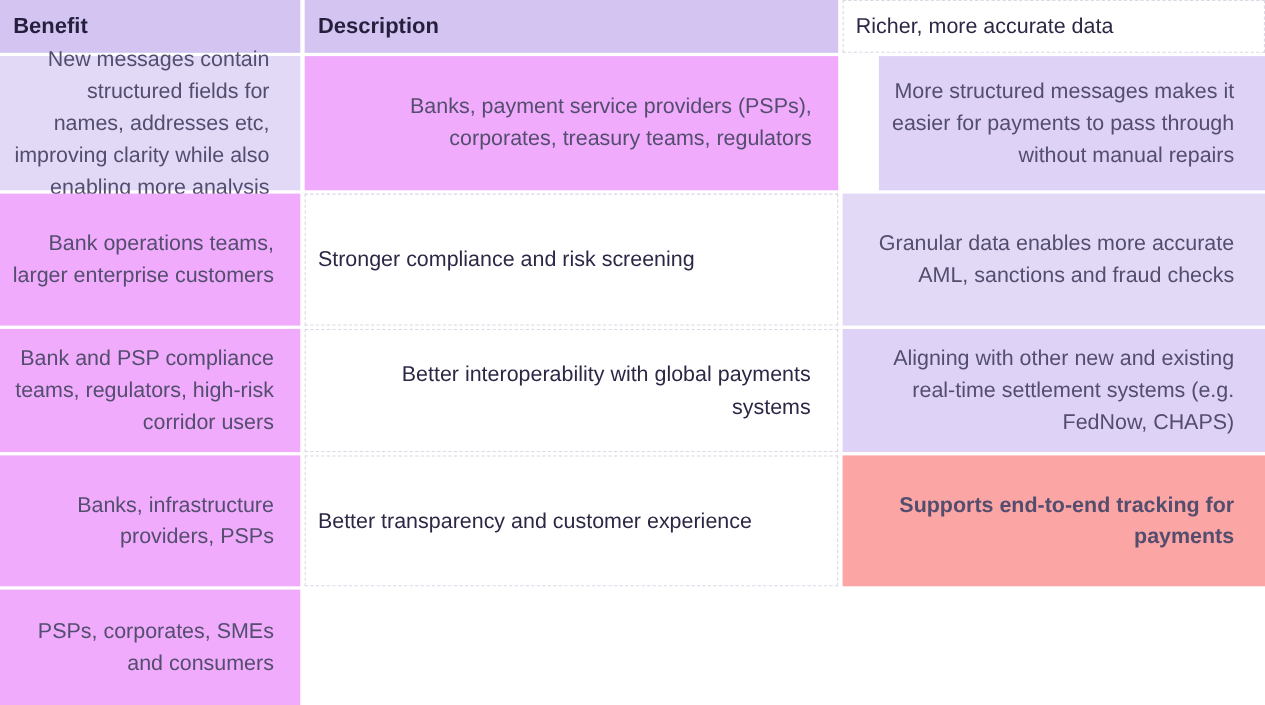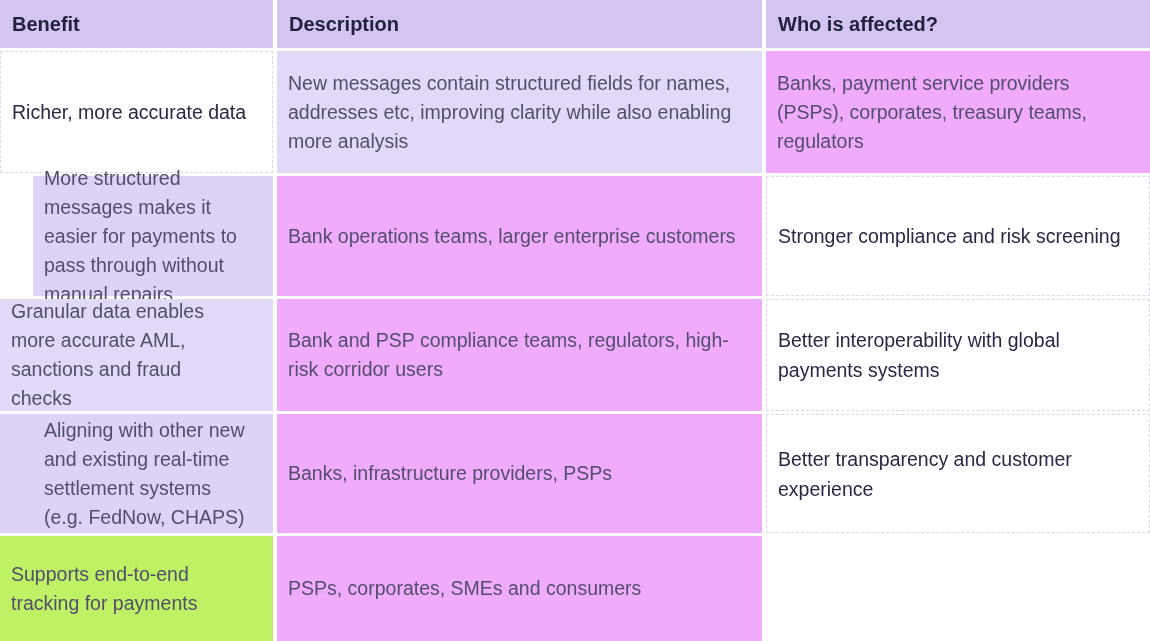--- a/index.html
+++ b/index.html
@@ -16,20 +16,21 @@
     grid-template-rows: 48px 122px 120px 112px 119px 105px;
     column-gap: 4px;
     row-gap: 3px;
     background: #ffffff;
   }
   .cell {
     display: flex;
     align-items: center;
     font-size: 19.5px;
     line-height: 29px;
+    text-align: right;
   }
   
   .hcell {
     background: #d3c4f1;
     color: #241f3c;
     font-weight: 700;
     font-size: 20px;
     padding-left: 12px;
   }
   .hcell.hdesc, .hcell.hwho { }
@@ -54,33 +55,32 @@
     padding: 8px 24px 8px 11px;
   }
 </style>
 </head>
 <body>
 
 <div class="table">
 
   <div class="cell hcell">Benefit</div>
   <div class="cell hcell hdesc">Description</div>
-  <div class="cell hcell hwho">Who is affected?</div>
 
   <div class="cell benefit">Richer, more accurate data</div>
   <div class="cell desc">New messages contain structured fields for names, addresses etc, improving clarity while also enabling more analysis</div>
   <div class="cell who">Banks, payment service providers (PSPs), corporates, treasury teams, regulators</div>
 
   <div class="cell desc" style="background:#ded2f6;margin-left:33px;">More structured messages makes it easier for payments to pass through without manual repairs</div>
   <div class="cell who">Bank operations teams, larger enterprise customers</div>
 
   <div class="cell benefit">Stronger compliance and risk screening</div>
   <div class="cell desc">Granular data enables more accurate AML, sanctions and fraud checks</div>
   <div class="cell who">Bank and PSP compliance teams, regulators, high-risk corridor users</div>
 
   <div class="cell benefit">Better interoperability with global payments systems</div>
   <div class="cell desc" style="background:#ded2f6;padding-left:44px;">Aligning with other new and existing real-time settlement systems (e.g. FedNow, CHAPS)</div>
   <div class="cell who">Banks, infrastructure providers, PSPs</div>
 
   <div class="cell benefit">Better transparency and customer experience</div>
-  <div class="cell desc" style="background:#bef264;">Supports end-to-end tracking for payments</div>
+  <div class="cell desc" style="background:#fca5a5;font-weight:bold;">Supports end-to-end tracking for payments</div>
   <div class="cell who">PSPs, corporates, SMEs and consumers</div>
 </div>
 
 </body></html>

